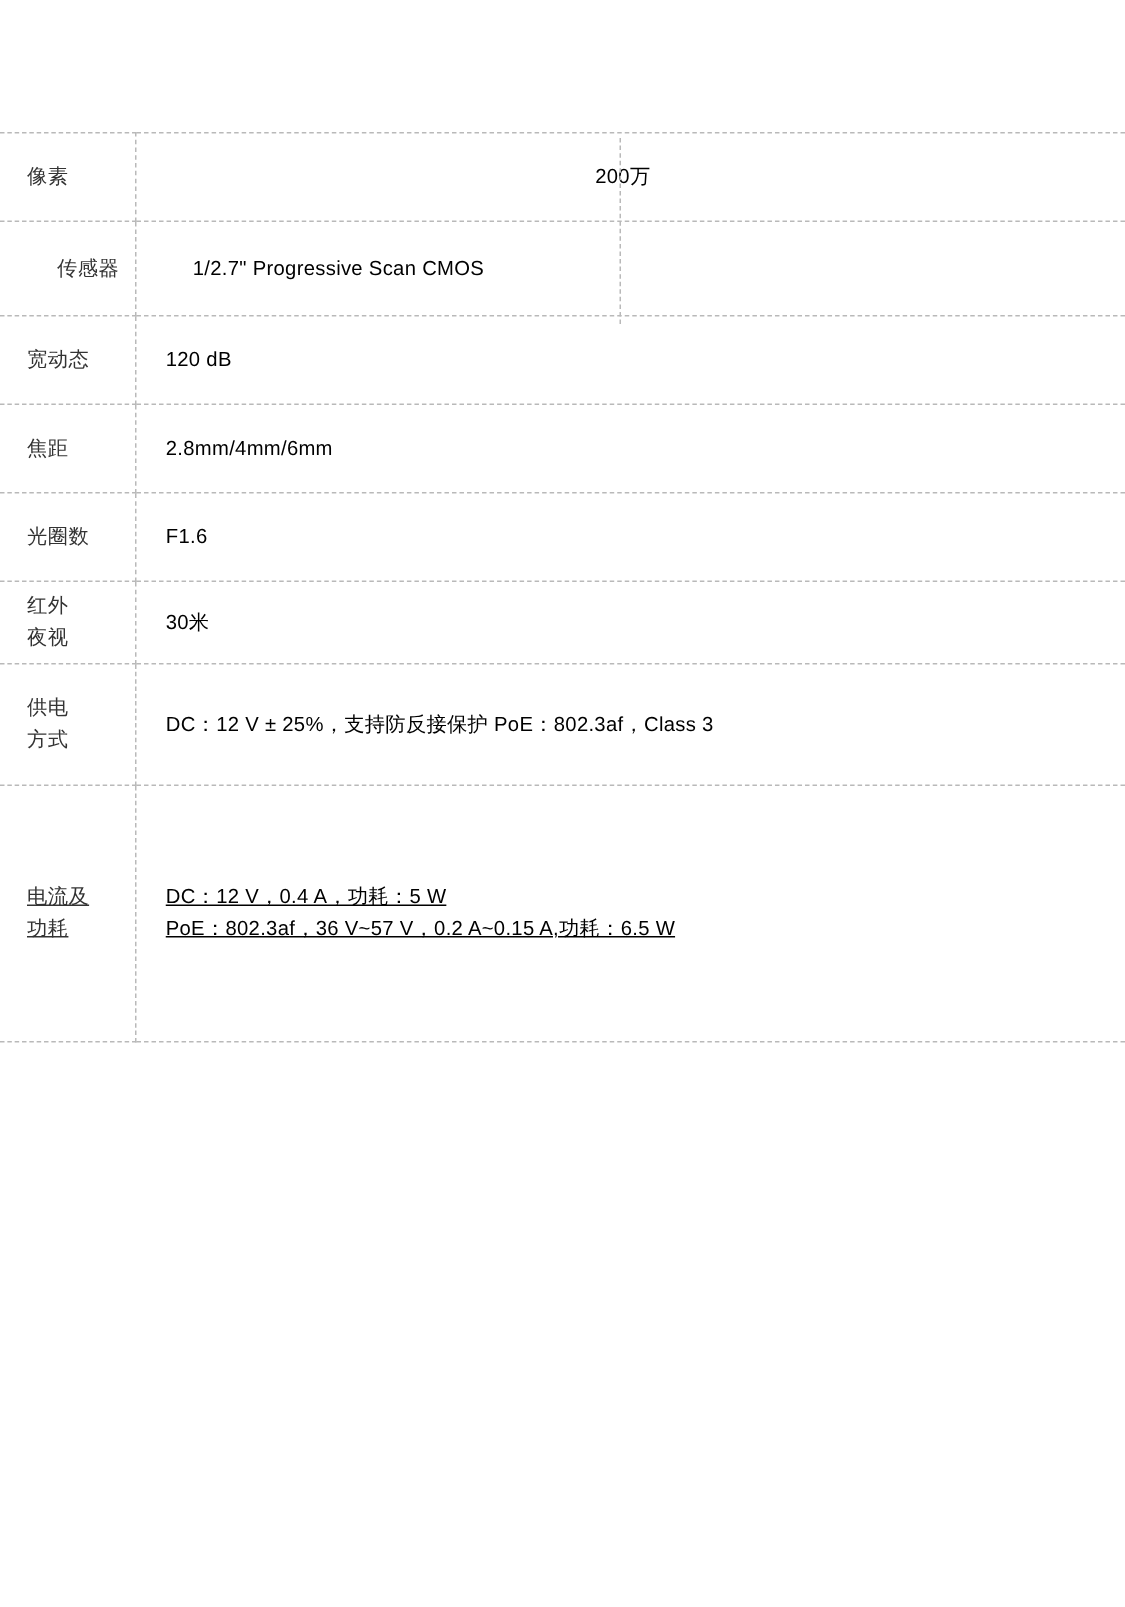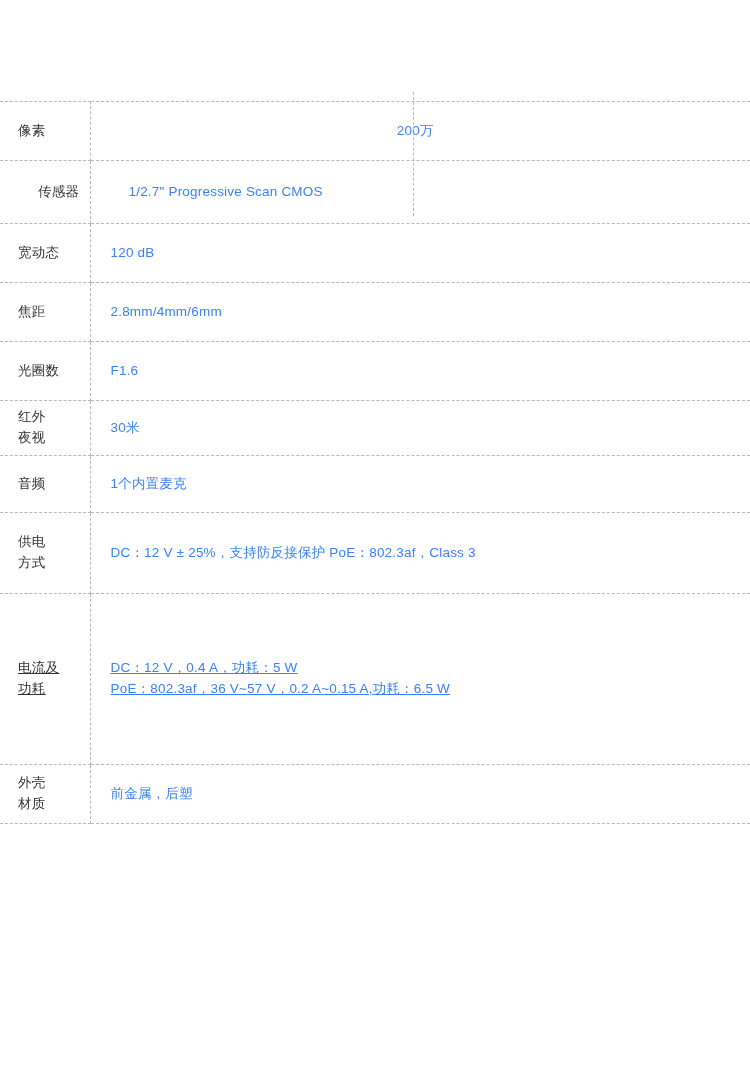--- a/index.html
+++ b/index.html
@@ -16,21 +16,21 @@
   }
   .page {
     position: relative;
     width: 750px;
     height: 1071px;
     box-sizing: border-box;
   }
   .spec-table {
     position: absolute;
     left: 0;
-    top: 101px;
+    top: 88px;
     width: 750px;
     border-collapse: collapse;
     table-layout: fixed;
   }
   .spec-table col.c-label { width: 90px; }
   .spec-table col.c-value { width: 660px; }
 
   .spec-table tr {
     
   }
@@ -48,21 +48,21 @@
   td.label {
     padding: 0 4px 0 18px;
     border-right: 1px dashed #b9b9b9;
     white-space: pre-line;
     color: #333333;
     letter-spacing: 0.3px;
   }
   td.value {
     padding: 0 10px 0 20px;
     white-space: pre-line;
-    color: #3b82f6;
+    color: #000000;
     letter-spacing: 0.2px;
   }
   td.value.center {
     text-align: center;
     padding-left: 0;
   }
 
   
   .r-pixels td { height: 58px; }
   .r-sensor td { height: 62px; padding-left: 38px; }
@@ -117,38 +117,29 @@
       </tr>
       <tr class="r-aperture">
         <td class="label">光圈数</td>
         <td class="value">F1.6</td>
       </tr>
       <tr class="r-ir">
         <td class="label">红外
 夜视</td>
         <td class="value">30米</td>
       </tr>
-      <tr class="r-audio">
-        <td class="label">音频</td>
-        <td class="value">1个内置麦克</td>
-      </tr>
       <tr class="r-power">
         <td class="label">供电
 方式</td>
         <td class="value">DC：12 V ± 25%，支持防反接保护   PoE：802.3af，Class 3</td>
       </tr>
       <tr class="r-consumption">
         <td class="label">电流及
 功耗</td>
         <td class="value">DC：12 V，0.4 A，功耗：5 W
 PoE：802.3af，36 V~57 V，0.2 A~0.15 A,功耗：6.5 W</td>
       </tr>
-      <tr class="r-housing">
-        <td class="label">外壳
-材质</td>
-        <td class="value">前金属，后塑</td>
-      </tr>
     </tbody>
   </table>
 
   <div class="inner-divider"></div>
 
 </div>
 
 </body></html>

